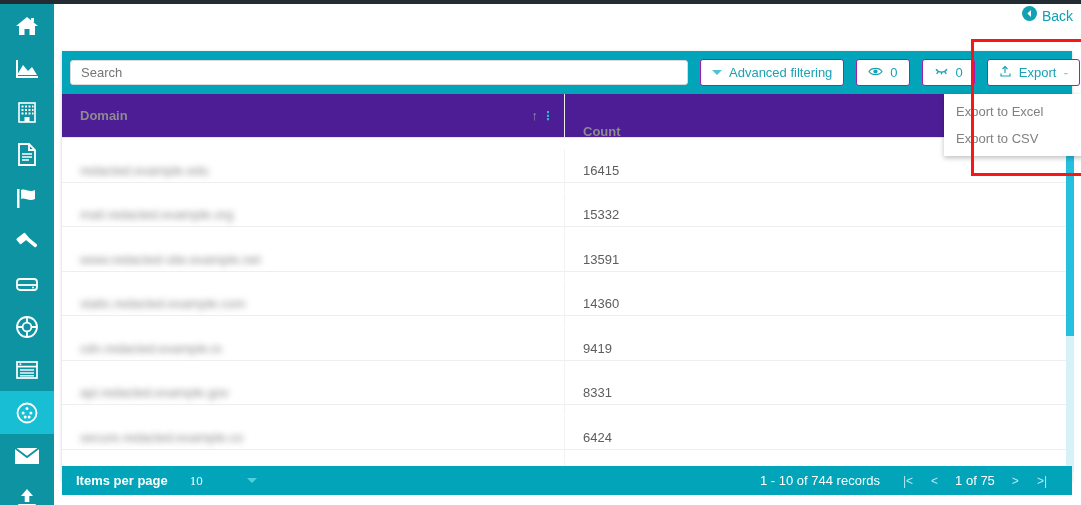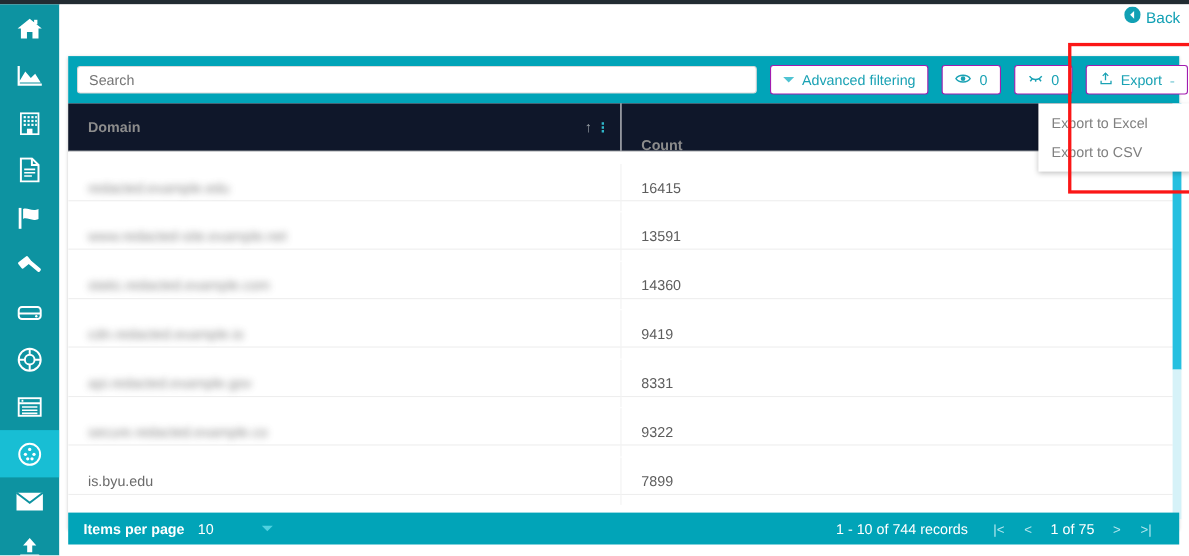--- a/index.html
+++ b/index.html
@@ -69,21 +69,21 @@
     position:absolute;left:882px;top:43px;width:140px;background:#fff;
     box-shadow:0 2px 5px rgba(0,0,0,.25);
     padding:4px 0;z-index:9;
   }
   #exportmenu .mi{
     padding:6px 12px;font-size:13px;color:#808080;cursor:pointer;white-space:nowrap;
   }
 
   
   #thead{
-    height:43px;background:#0f172a;border-bottom:1px solid #e6e6e6;
+    height:43px;background:#4c1d95;border-bottom:1px solid #e6e6e6;
     display:flex;align-items:center;
   }
   .th{
     font-size:13px;color:#8c8c8c;font-weight:bold;height:43px;display:flex;
     align-items:center;box-sizing:border-box;
   }
   .th.domain{width:503px;padding-left:18px;border-right:1px solid #ececec;
     justify-content:space-between;padding-right:10px;}
   .th.count{width:507px;padding-left:18px;margin-top:31px;}
   .sortwrap{display:flex;align-items:center;gap:4px;}
@@ -101,21 +101,21 @@
   }
   .cleartxt{color:#6a6a6a;}
 
   
   #tfoot{
     position:absolute;left:8px;top:462px;width:1010px;height:29px;
     background:#01a4b8;color:#ffffff;display:flex;align-items:center;
     font-size:13px;
   }
   #tfoot .ipp{font-weight:bold;margin-left:14px;}
-  #tfoot .ippval{margin-left:12px;font-weight:normal;}
+  #tfoot .ippval{margin-left:22px;font-weight:normal;font-family:Liberation Serif, serif;}
   #tfoot .ippcaret{
     margin-left:44px;width:0;height:0;border-left:5px solid transparent;
     border-right:5px solid transparent;border-top:5px solid #4fd1e0;
   }
   #tfoot .spacer{flex:1;}
   #tfoot .recs{margin-right:14px;}
   #tfoot .pgbtn{color:#b8e9f0;margin:0 9px;cursor:pointer;font-size:12px;}
   #tfoot .pgnum{margin:0 8px;font-weight:normal;}
   #tfoot .right{display:flex;align-items:center;margin-right:16px;}
 
@@ -360,20 +360,26 @@
 
     <div id="tbody">
 
       <div class="trow">
         <div class="td domain">
             <span class="blurtxt">redacted.example.edu</span>
           </div>
         <div class="td count">16415</div>
       </div>
 
+      <div class="trow">
+        <div class="td domain">
+            <span class="blurtxt">mail.redacted.example.org</span>
+          </div>
+        <div class="td count">15332</div>
+      </div>
 
       <div class="trow">
         <div class="td domain">
             <span class="blurtxt">www.redacted-site.example.net</span>
           </div>
         <div class="td count">13591</div>
       </div>
 
       <div class="trow">
         <div class="td domain">
@@ -393,21 +399,21 @@
         <div class="td domain">
             <span class="blurtxt">api.redacted.example.gov</span>
           </div>
         <div class="td count">8331</div>
       </div>
 
       <div class="trow">
         <div class="td domain">
             <span class="blurtxt">secure.redacted.example.co</span>
           </div>
-        <div class="td count">9322</div>
+        <div class="td count">6424</div>
       </div>
 
       <div class="trow">
         <div class="td domain">
             <span class="cleartxt">is.byu.edu</span>
           </div>
         <div class="td count">7899</div>
       </div>
 
     </div>

